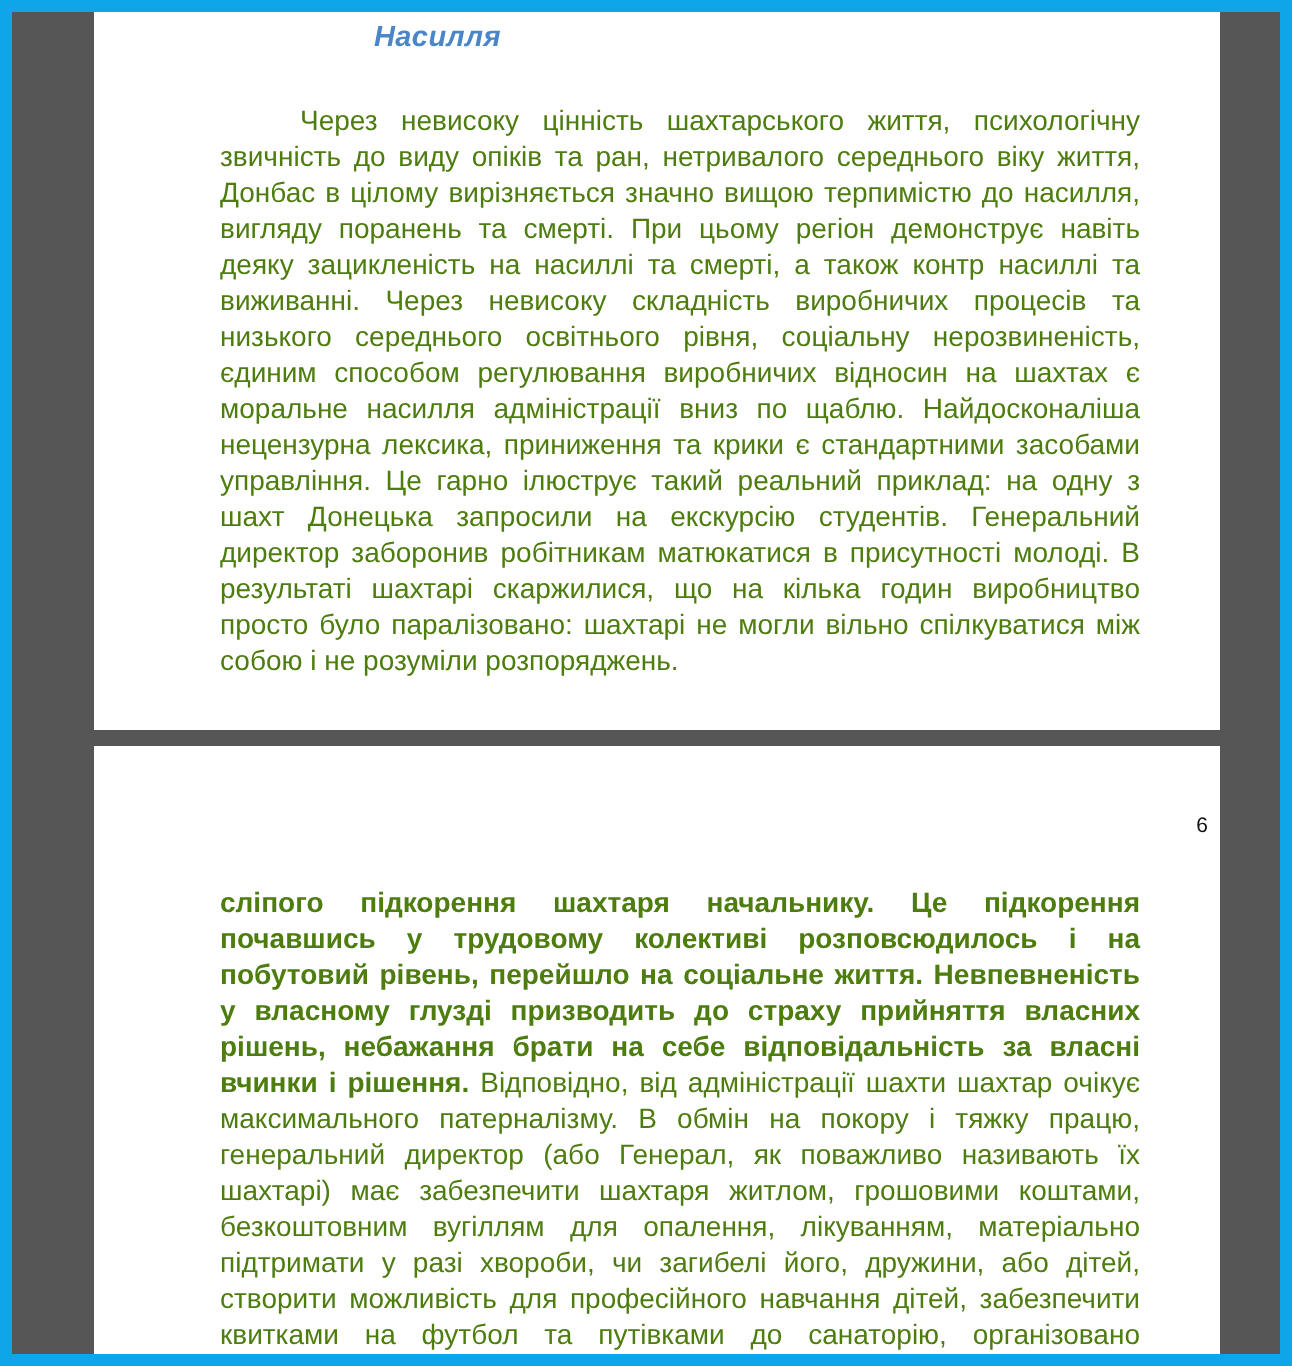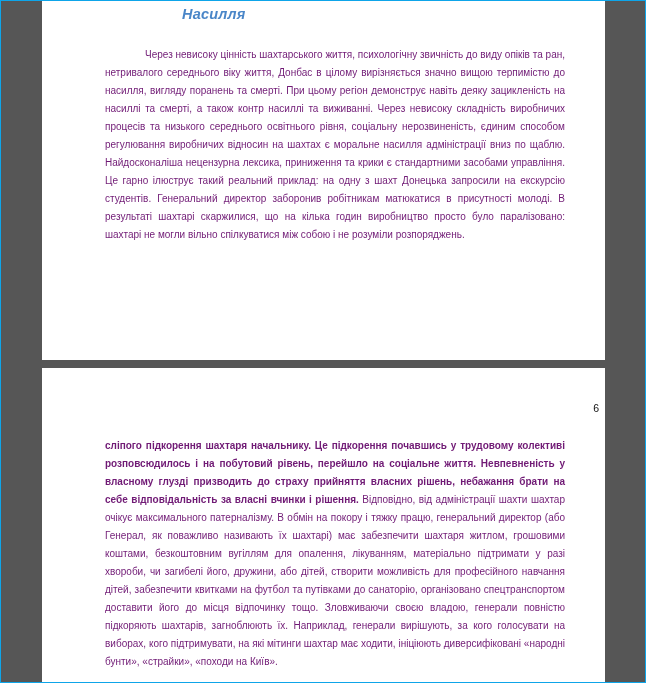--- a/index.html
+++ b/index.html
@@ -13,21 +13,21 @@
     overflow: hidden;
     font-family: "Liberation Sans", "DejaVu Sans", sans-serif;
   }
 
   
   #viewer {
     position: relative;
     box-sizing: border-box;
     width: 646px;
     height: 683px;
-    border: 1px solid #0ea5e9;
+    border: 6px solid #0ea5e9;
     background: #ffffff;
     overflow: hidden;
   }
 
   
   #desk {
     position: absolute;
     inset: 0;
     background: #565656;
   }
@@ -55,23 +55,23 @@
     font-weight: bold;
     font-style: italic;
     color: #4a86c8;
     letter-spacing: 0.2px;
     margin: 0;
     padding: 0;
   }
 
   p.body-par {
     margin: 0;
-    font-size: 10px;
+    font-size: 14px;
     line-height: 18px;
-    color: #701a75;
+    color: #4d7c0f;
     text-align: justify;
     text-indent: 40px;
     -webkit-hyphens: none;
     hyphens: none;
   }
   p.body-par.no-indent { text-indent: 0; }
   p.body-par.bold { font-weight: bold; }
 
   
   .run-bold   { font-weight: bold; margin-top: 12px; }

